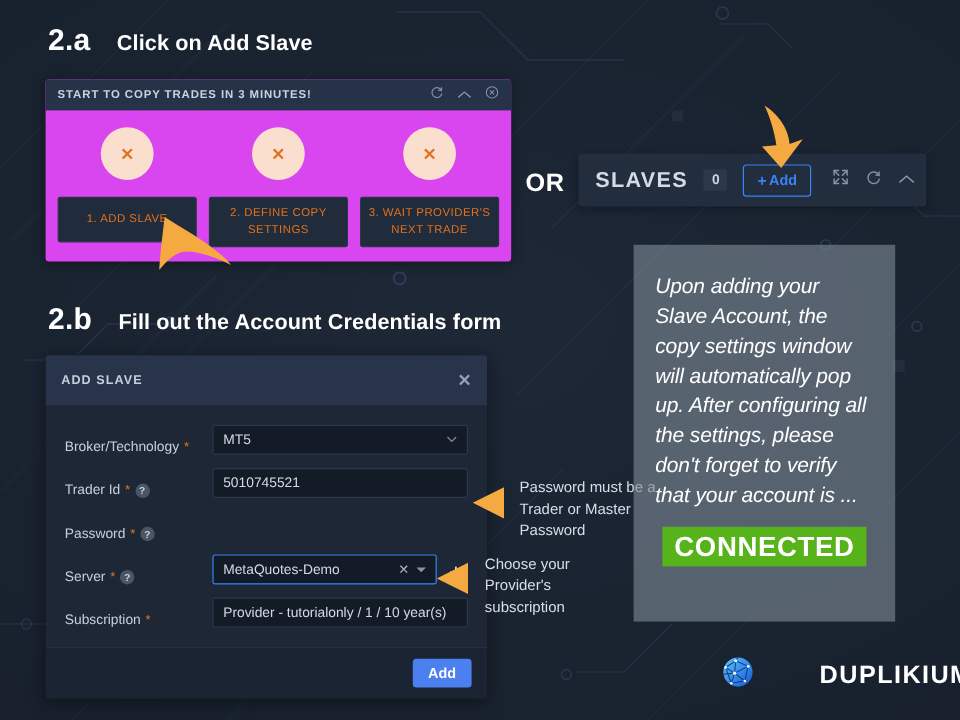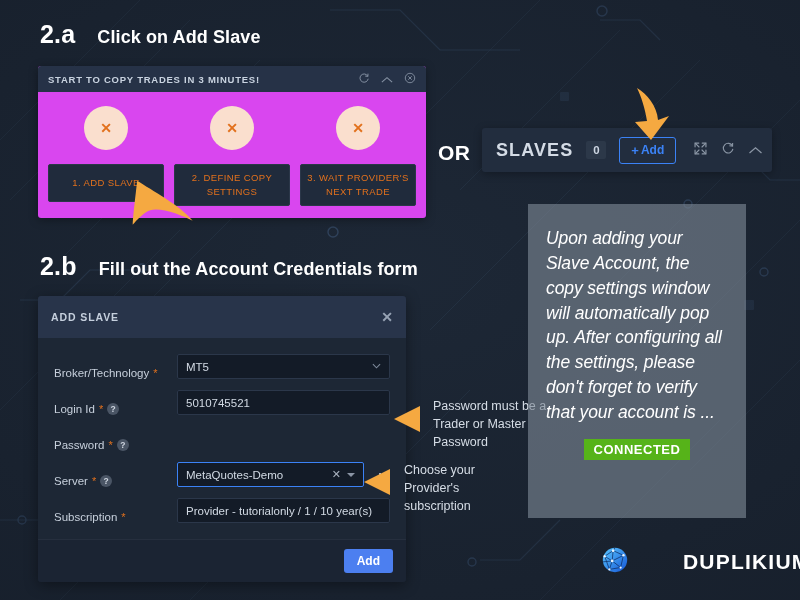--- a/index.html
+++ b/index.html
@@ -311,21 +311,21 @@
     font-size: 17.5px;
     font-style: italic;
     line-height: 1.42;
     letter-spacing: -0.1px;
   }
   .note-badge-wrap { text-align: center; margin-top: 14px; }
   .note-badge {
     display: inline-block;
     background: #56b319;
     color: #ffffff;
-    font-size: 13px;
+    font-size: 23px;
     font-weight: bold;
     letter-spacing: 0.5px;
     padding: 3px 10px;
   }
 
   
   .brand {
     display: flex;
     align-items: center;
     gap: 11px;
@@ -499,21 +499,21 @@
         <span class="field-caret">
           <svg width="9" height="6" viewBox="0 0 10 6" fill="none" stroke="#7e8a9b" stroke-width="1.2">
               <path d="M1 1 L5 5 L9 1"></path>
             </svg>
         </span>
       </span>
     </div>
 
     <div class="form-row">
       <span class="form-label">
-        <span>Login Id</span>
+        <span>Trader Id</span>
           <span class="req">*</span>
         <span class="qmark">?</span>
       </span>
       <span class="field">
         <span class="field-text">5010745521</span>
       </span>
     </div>
 
     <div class="form-row">
       <span class="form-label">

